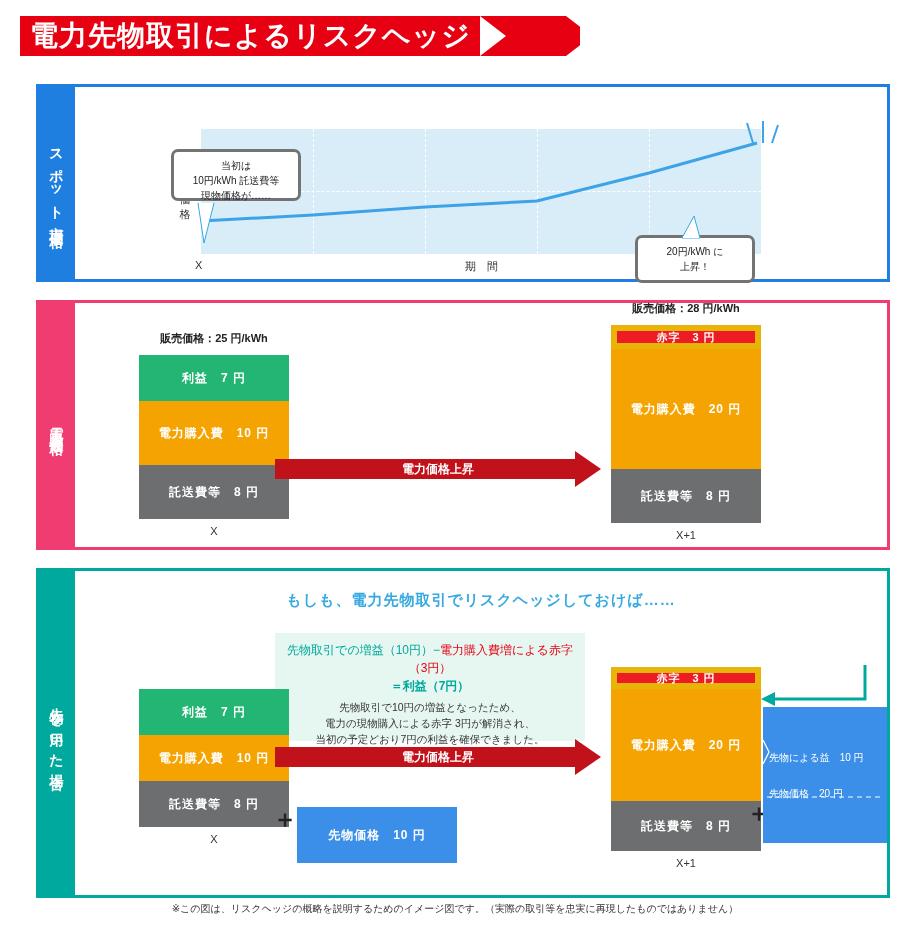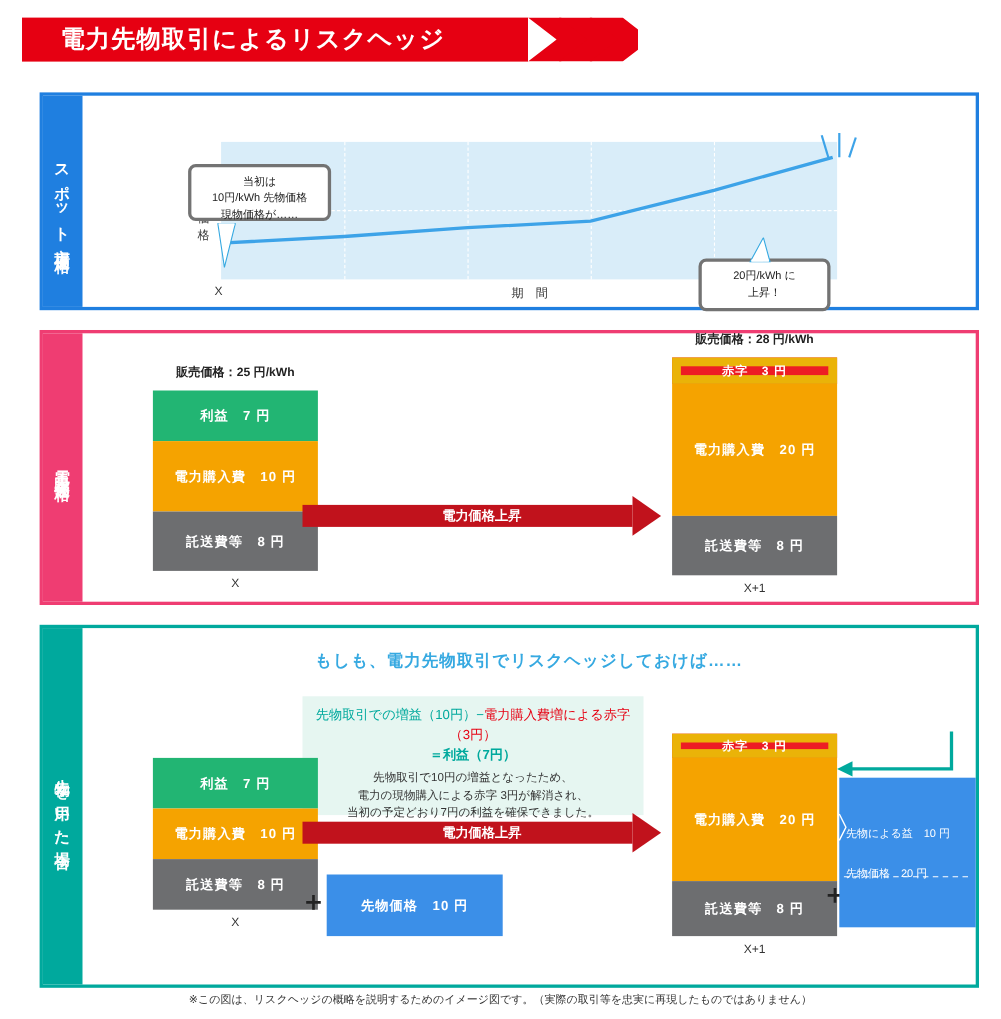--- a/index.html
+++ b/index.html
@@ -13,22 +13,22 @@
   }
   
   .header{
     position:absolute;left:20px;top:16px;width:540px;height:40px;
   }
   .header-bar{
     position:absolute;left:0;top:0;width:460px;height:40px;
     background:#e60012;
   }
   .header-title{
-    position:absolute;left:35px;top:0;height:44px;line-height:40px;
-    color:#ffffff;font-size:22px;font-weight:bold;letter-spacing:1px;
+    position:absolute;left:10px;top:0;height:44px;line-height:40px;
+    color:#ffffff;font-size:28px;font-weight:bold;letter-spacing:1px;
     white-space:nowrap;
   }
   .header-arrows{
     position:absolute;left:460px;top:0;width:100px;height:40px;
   }
   .header-arrows svg{display:block;}
 
   
   .panel{
     position:absolute;
@@ -97,21 +97,21 @@
   
   .bar-col{position:absolute;width:150px;}
   .bar-seg{
     width:100%;box-sizing:border-box;
     display:flex;align-items:center;justify-content:center;
     color:#ffffff;font-size:12px;font-weight:bold;letter-spacing:1px;
   }
   .seg-profit{background:#22b573;}
   .seg-purchase{background:#f5a300;}
   .seg-wheel{background:#6d6e70;}
-  .seg-deficit{background:#ed1c24;border:8px solid #eab308;box-sizing:border-box;font-size:11px;}
+  .seg-deficit{background:#ed1c24;border:6px solid #eab308;box-sizing:border-box;font-size:11px;}
   .seg-futures{background:#3b8fe8;}
   .bar-caption{
     position:absolute;width:100%;text-align:center;font-size:11px;color:#333;top:100%;margin-top:6px;
   }
   .bar-head{
     position:absolute;width:220px;left:-35px;text-align:center;font-size:11px;color:#222;
     top:-24px;font-weight:bold;
   }
 
   
@@ -191,21 +191,21 @@
       <line x1="29" y1="26" x2="35" y2="8" stroke="#3da3e8" stroke-width="2"></line>
     </svg>
 
     <div class="axis-y-label">価<br>格</div>
     <div class="axis-x left">X</div>
     <div class="axis-x mid">期　間</div>
     <div class="axis-x right">X+1</div>
 
     <div class="bubble" id="bubble-initial">
       <span>当初は</span><br>
-      <span>10円/kWh 先物価格</span><br>
+      <span>10円/kWh 託送費等</span><br>
       <span>現物価格が……</span>
       <svg style="position:absolute;left:22px;top:51px;width:22px;height:42px;" viewBox="0 0 22 42">
         <polygon points="2,0 18,0 8,40" fill="#ffffff" stroke="#36a9e1" stroke-width="1"></polygon>
         <line x1="3" y1="1" x2="17" y2="1" stroke="#ffffff" stroke-width="2"></line>
       </svg>
     </div>
 
     <div class="bubble" id="bubble-rise">
       <span>20円/kWh に</span><br>
       <span>上昇！</span>
@@ -285,21 +285,21 @@
 
     <div class="bar-col" style="left:64px;top:118px;">
       <div class="bar-seg seg-profit" style="height:46px">利益　7 円</div>
       <div class="bar-seg seg-purchase" style="height:46px">電力購入費　10 円</div>
       <div class="bar-seg seg-wheel" style="height:46px">託送費等　8 円</div>
       <div class="bar-caption">X</div>
     </div>
 
     <div class="plus-sign" style="left:198px;top:232px;">＋</div>
 
-    <div class="bar-col" style="left:222px;top:224px;width:160px;">
+    <div class="bar-col" style="left:222px;top:236px;width:160px;">
       <div class="bar-seg seg-futures" style="height:56px">先物価格　10 円</div>
     </div>
 
     <div class="red-arrow" style="left:200px;top:168px;width:326px;height:36px;">
       <div class="bar" style="width:300px;"></div>
       <div class="head" style="left:300px;"></div>
       <div class="txt">電力価格上昇</div>
     </div>
 
     <div class="bar-col" style="left:536px;top:96px;">

